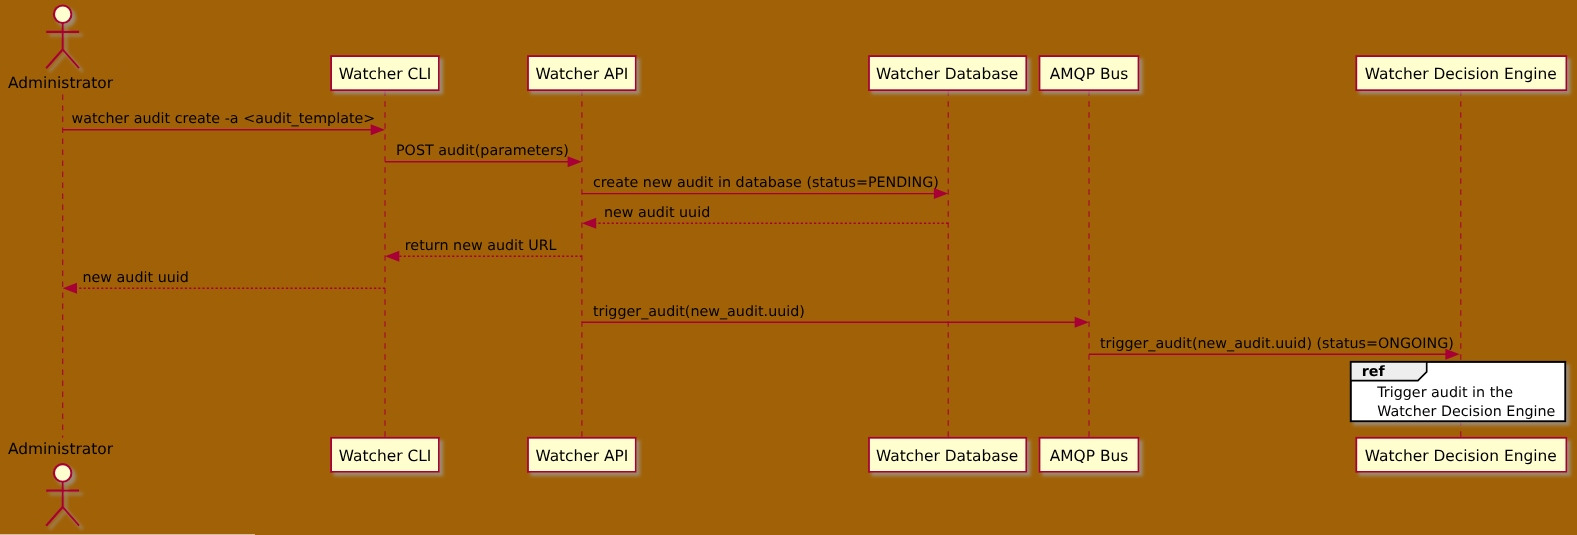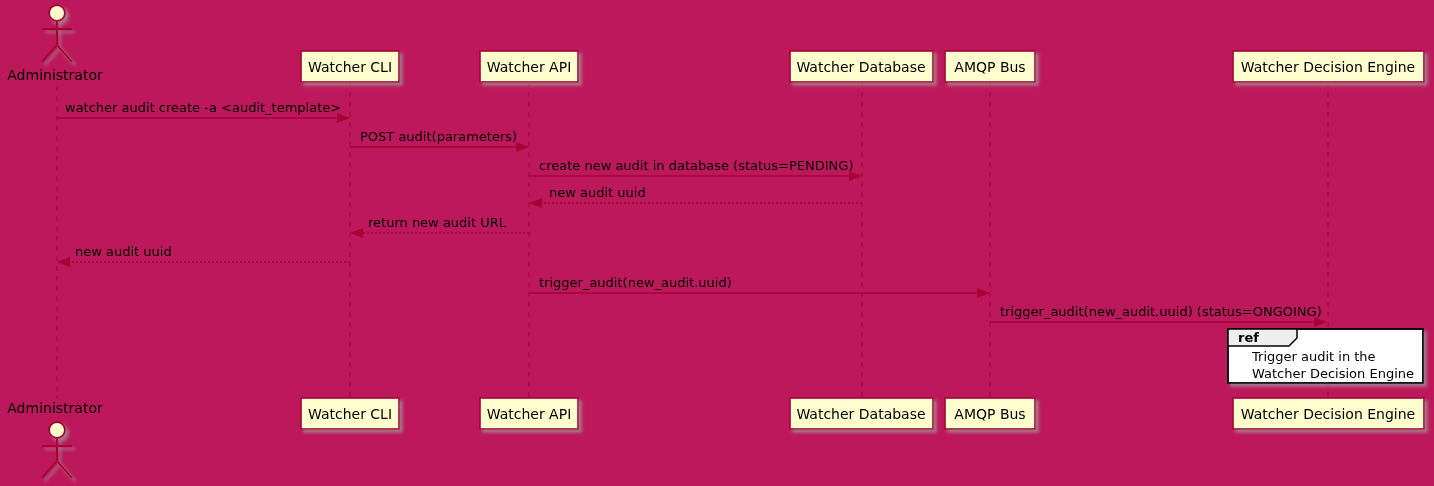--- a/index.html
+++ b/index.html
@@ -5,21 +5,21 @@
   html, body {
     margin: 0;
     padding: 0;
     background: #ffffff;
     font-family: "DejaVu Sans", "Liberation Sans", sans-serif;
   }
   .stage {
     position: relative;
     width: 1434px;
     height: 486px;
-    background: #be185d;
+    background: #a16207;
     overflow: hidden;
   }
   svg text {
     font-family: "DejaVu Sans", "Liberation Sans", sans-serif;
     fill: #000000;
   }
   .participant-box {
     fill: #FEFECE;
     stroke: #A80036;
     stroke-width: 1.6;

